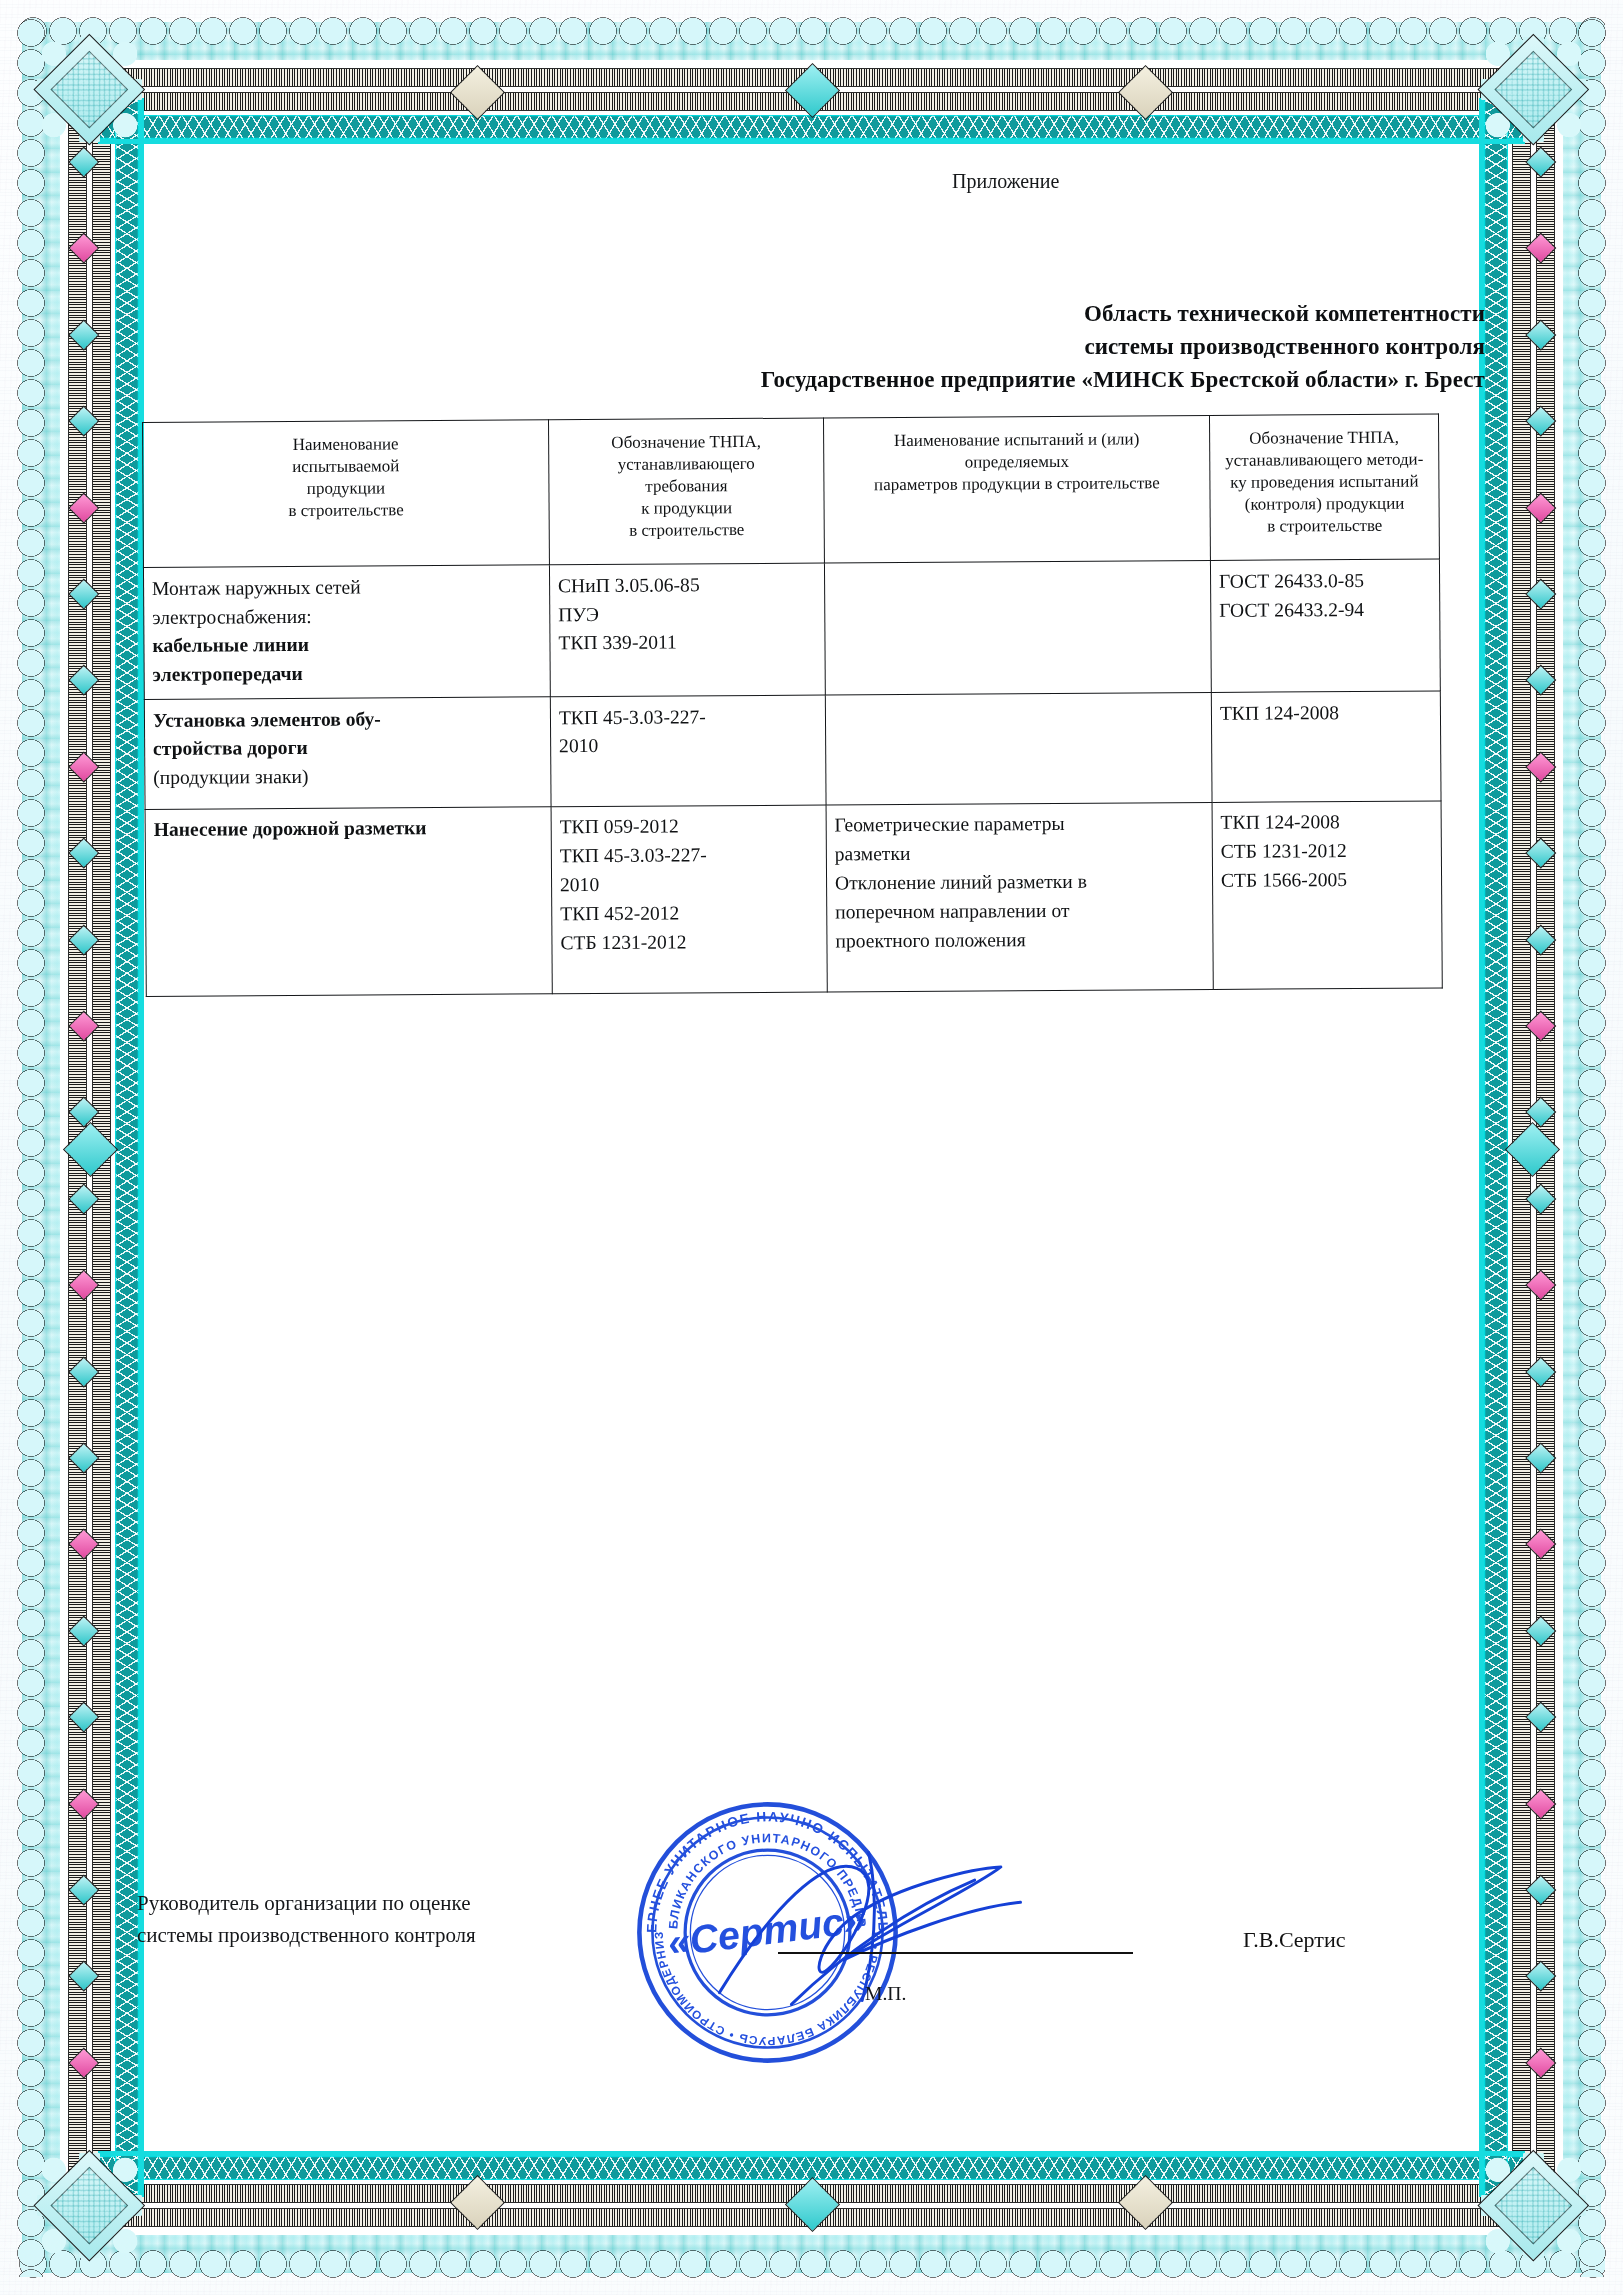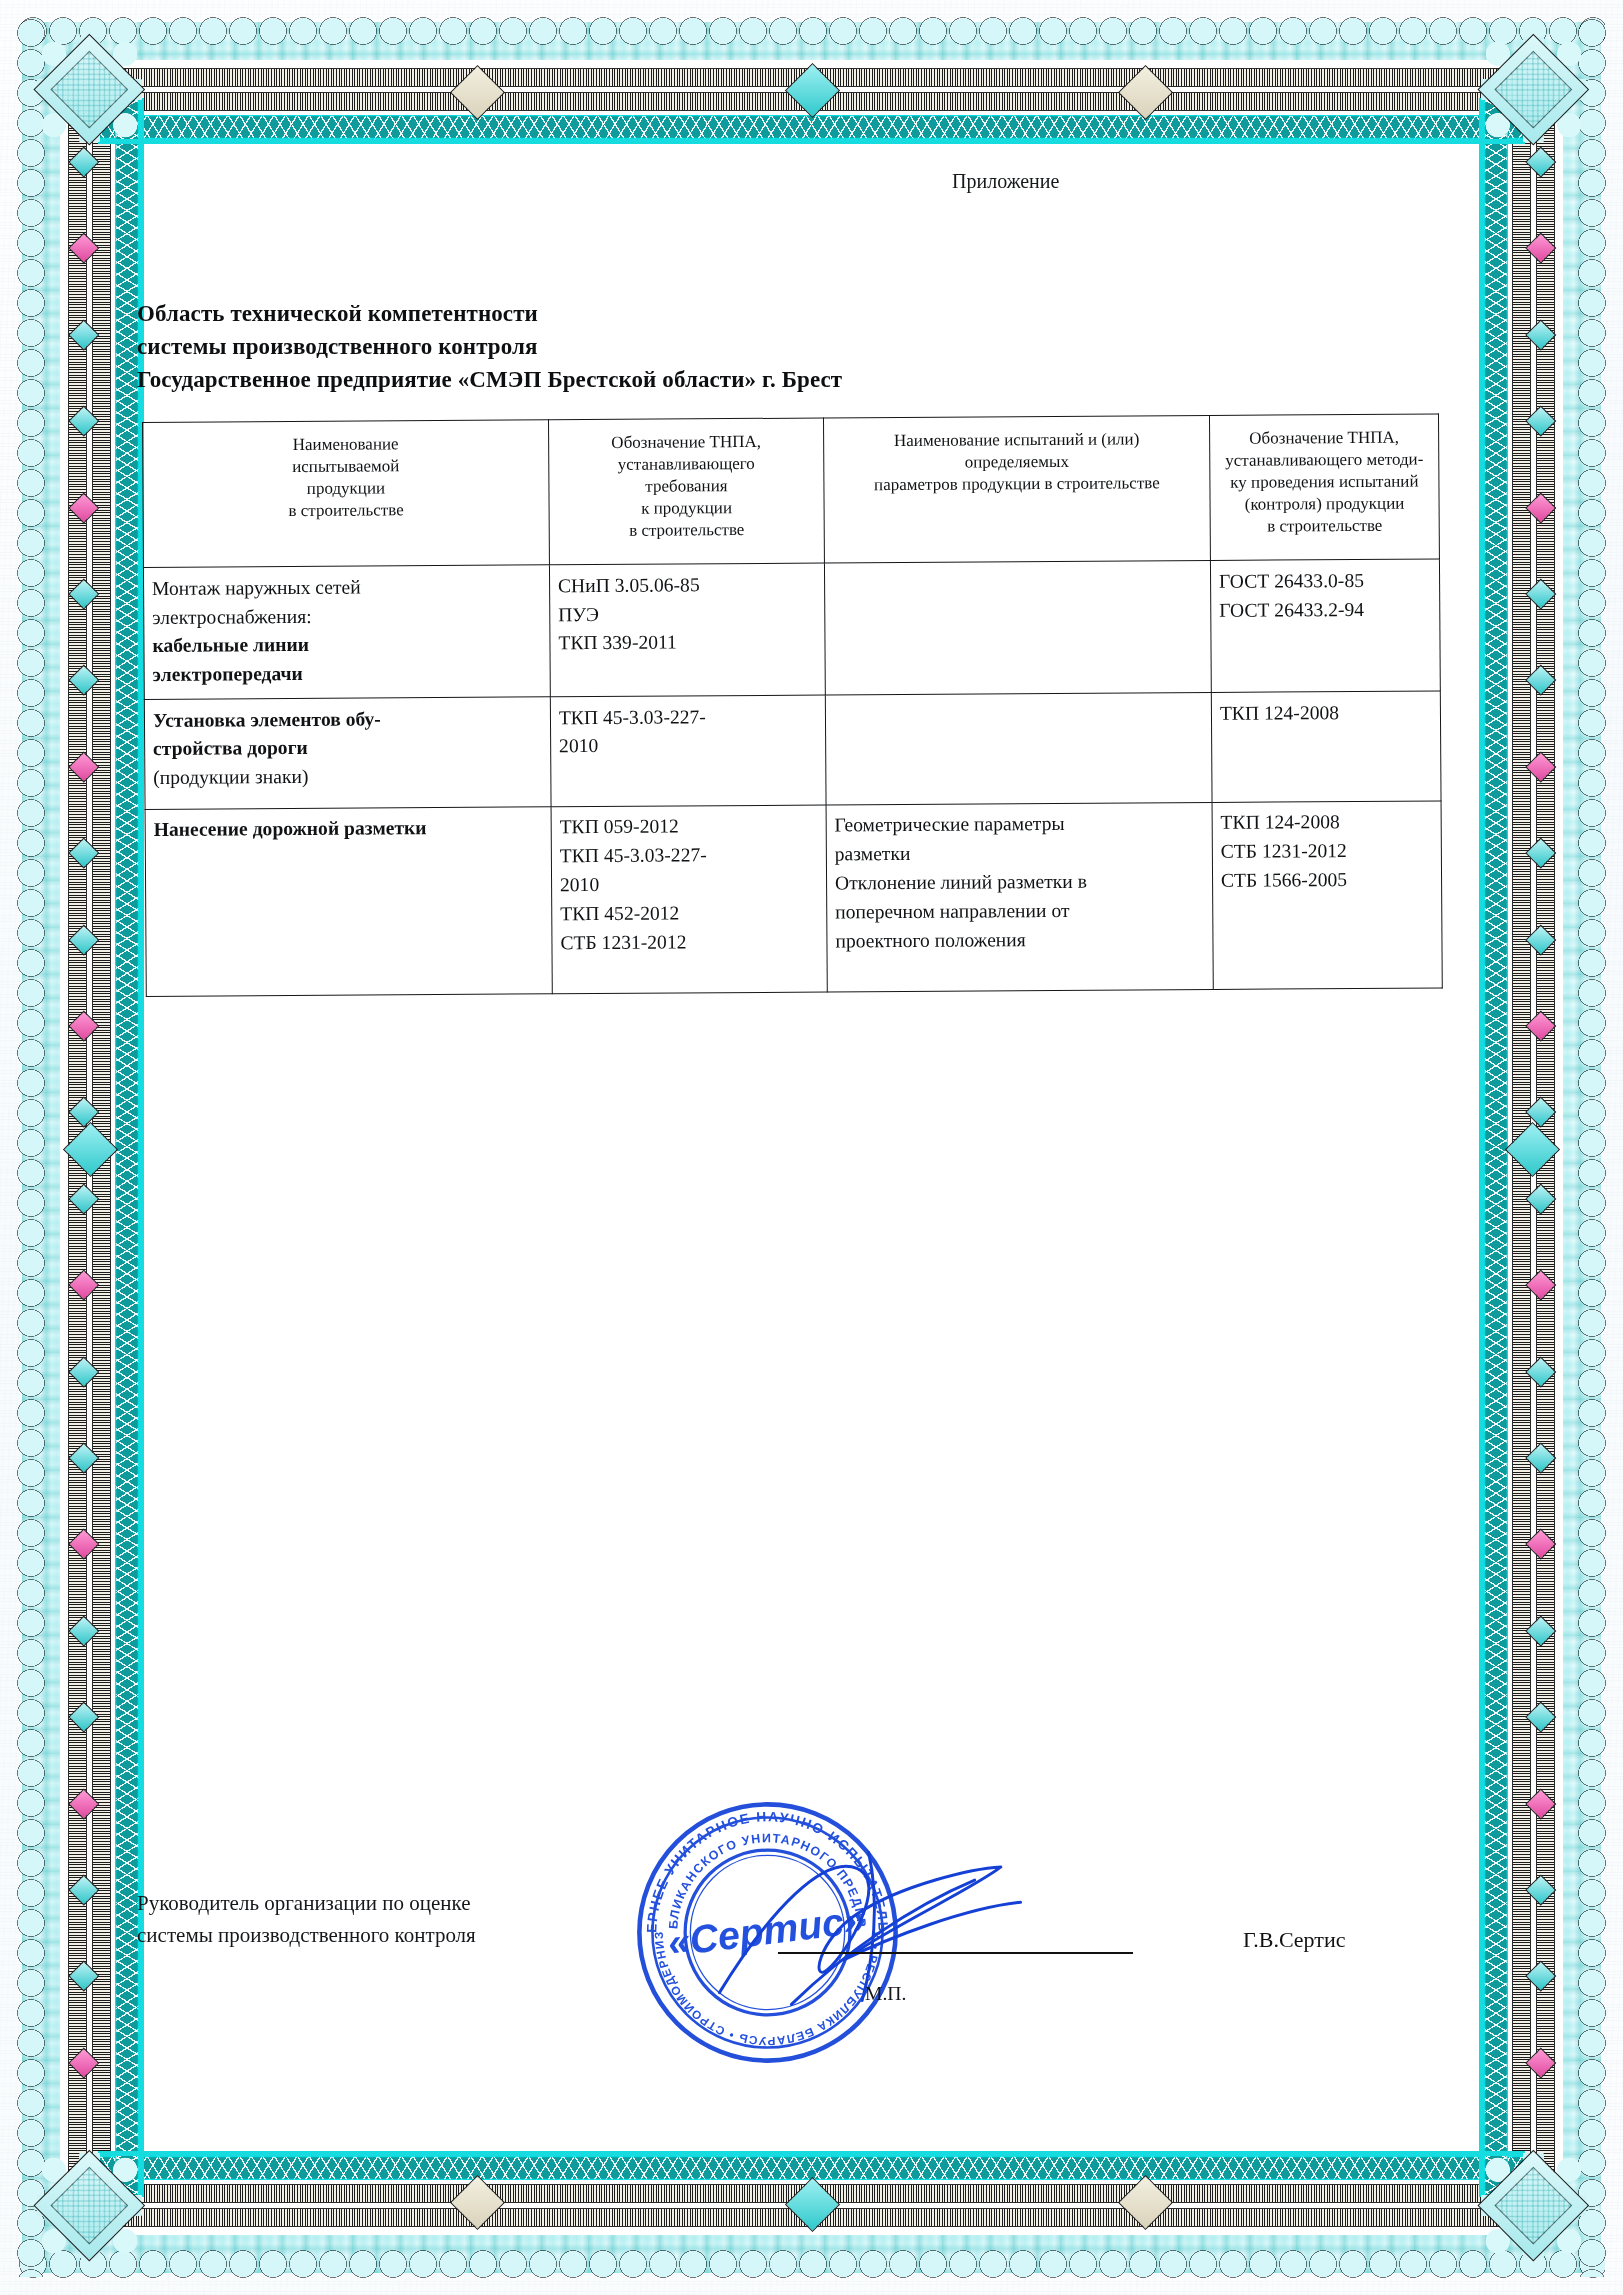--- a/index.html
+++ b/index.html
@@ -178,21 +178,21 @@
     line-height: 1.42;
     color: #16181a;
   }
   #meta .ln { white-space: nowrap; }
   #meta b { font-weight: 700; }
 
   
   #titles {
     position: absolute;
     left: 0; top: 160px; width: 1348px;
-    text-align: left;
+    text-align: right;
   }
   #titles .t {
     font-size: 23px;
     font-weight: 700;
     line-height: 1.44;
     color: #0d0f11;
     letter-spacing: 0.1px;
   }
 
   
@@ -407,21 +407,21 @@
 
 <div id="content">
 
   <div id="meta">
     <div class="ln">Приложение</div>
   </div>
 
   <div id="titles">
     <div class="t">Область технической компетентности</div>
     <div class="t">системы производственного контроля</div>
-    <div class="t">Государственное предприятие «СМЭП Брестской области» г. Брест</div>
+    <div class="t">Государственное предприятие «МИНСК Брестской области» г. Брест</div>
   </div>
 
   <div id="tbl-wrap">
     <table class="spec">
       <colgroup>
         <col class="col1">
           <col class="col2">
           <col class="col3">
           <col class="col4">
       </colgroup>

